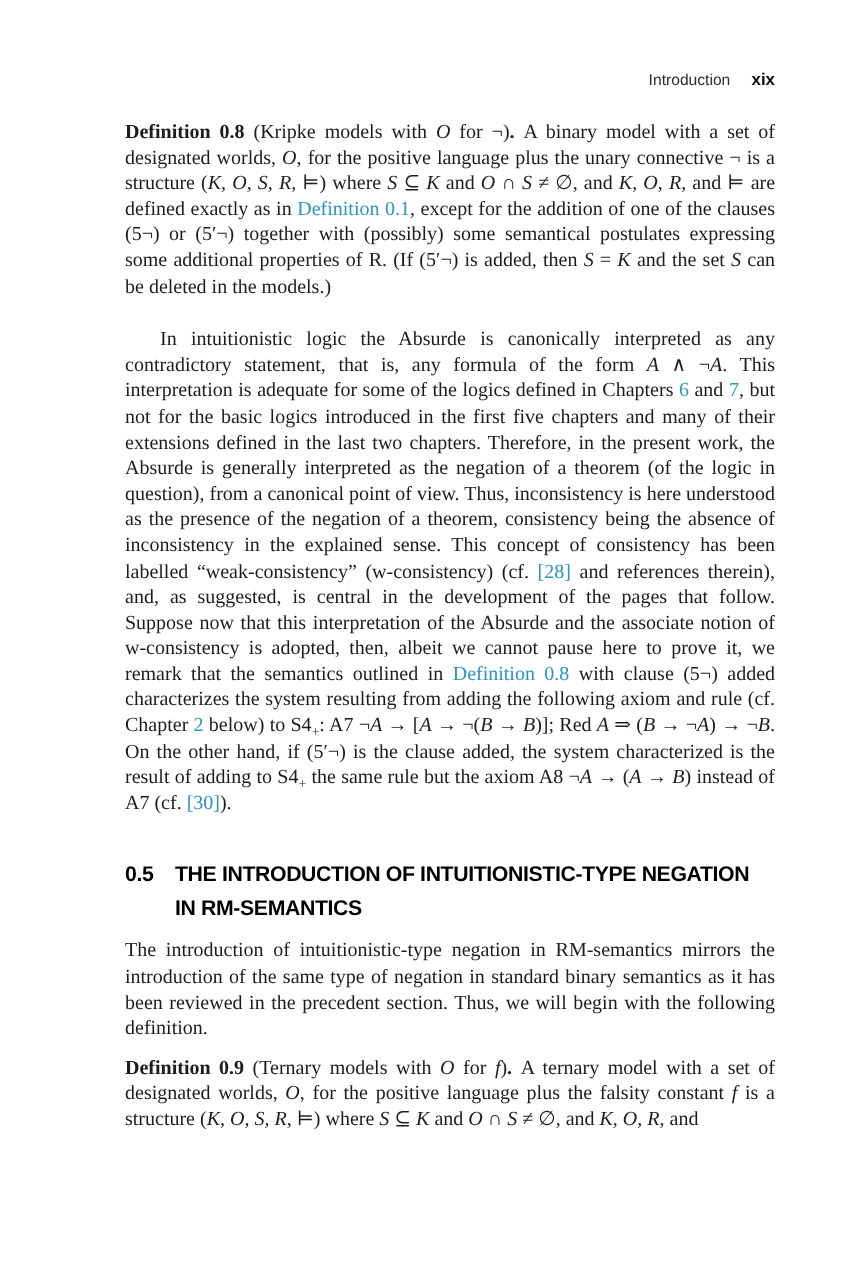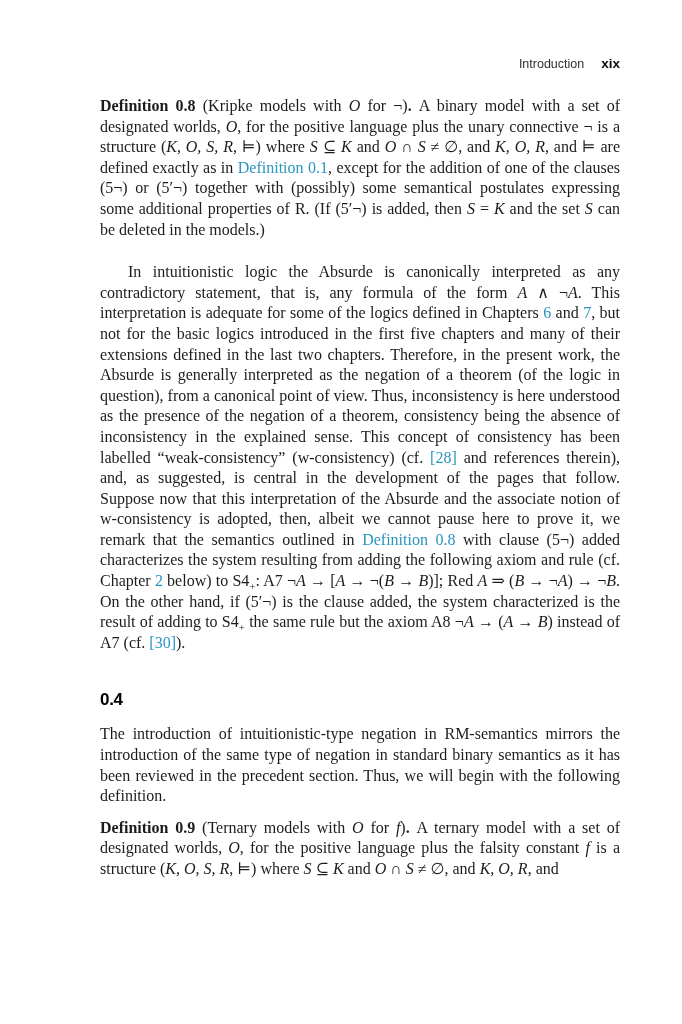--- a/index.html
+++ b/index.html
@@ -40,19 +40,23 @@
 
 <div class="sheet" data-name="book-page">
   <div class="content" data-name="text-column">
     <div class="running-header" data-name="running-header">
       <span class="runtitle" data-name="running-title">Introduction</span><span class="pagenum" data-name="page-number">xix</span>
     </div>
     <main data-name="page-body">
         <p class="para" data-name="definition-0-8"><span class="seg-b" data-name="text-run">Definition 0.8</span><span data-name="text-run"> (Kripke models with </span><span class="seg-i" data-name="text-run">O</span><span data-name="text-run"> for ¬)</span><span class="seg-b" data-name="text-run">. </span><span data-name="text-run">A binary model with a set of designated worlds, </span><span class="seg-i" data-name="text-run">O</span><span data-name="text-run">, for the positive language plus the unary connective ¬ is a structure (</span><span class="seg-i" data-name="text-run">K, O, S, R</span><span data-name="text-run">, ⊨) where </span><span class="seg-i" data-name="text-run">S</span><span data-name="text-run"> ⊆ </span><span class="seg-i" data-name="text-run">K</span><span data-name="text-run"> and </span><span class="seg-i" data-name="text-run">O</span><span data-name="text-run"> ∩ </span><span class="seg-i" data-name="text-run">S</span><span data-name="text-run"> ≠ ∅, and </span><span class="seg-i" data-name="text-run">K, O, R</span><span data-name="text-run">, and ⊨ are defined exactly as in </span><span class="seg-link" data-name="definition-0-1-link">Definition 0.1</span><span data-name="text-run">, except for the addition of one of the clauses (5¬) or (5′¬) together with (possibly) some semantical postulates expressing some additional properties of R. (If (5′¬) is added, then </span><span class="seg-i" data-name="text-run">S</span><span data-name="text-run"> = </span><span class="seg-i" data-name="text-run">K</span><span data-name="text-run"> and the set </span><span class="seg-i" data-name="text-run">S</span><span data-name="text-run"> can be deleted in the models.)</span></p>
         <p class="para indent" data-name="paragraph-absurde"><span data-name="text-run">In intuitionistic logic the Absurde is canonically interpreted as any contradictory statement, that is, any formula of the form </span><span class="seg-i" data-name="text-run">A</span><span data-name="text-run"> ∧ ¬</span><span class="seg-i" data-name="text-run">A</span><span data-name="text-run">. This interpretation is adequate for some of the logics defined in Chapters </span><span class="seg-link" data-name="chapter-6-link">6</span><span data-name="text-run"> and </span><span class="seg-link" data-name="chapter-7-link">7</span><span data-name="text-run">, but not for the basic logics introduced in the first five chapters and many of their extensions defined in the last two chapters. Therefore, in the present work, the Absurde is generally interpreted as the negation of a theorem (of the logic in question), from a canonical point of view. Thus, inconsistency is here understood as the presence of the negation of a theorem, consistency being the absence of inconsistency in the explained sense. This concept of consistency has been labelled “weak-consistency” (w-consistency) (cf. </span><span class="seg-link" data-name="ref-28-link">[28]</span><span data-name="text-run"> and references therein), and, as suggested, is central in the development of the pages that follow. Suppose now that this interpretation of the Absurde and the associate notion of w-consistency is adopted, then, albeit we cannot pause here to prove it, we remark that the semantics outlined in </span><span class="seg-link" data-name="definition-0-8-link">Definition 0.8</span><span data-name="text-run"> with clause (5¬) added characterizes the system resulting from adding the following axiom and rule (cf. Chapter </span><span class="seg-link" data-name="chapter-2-link">2</span><span data-name="text-run"> below) to S4</span><sub class="seg-sub" data-name="text-run">+</sub><span data-name="text-run">: A7 ¬</span><span class="seg-i" data-name="text-run">A</span><span data-name="text-run"> → [</span><span class="seg-i" data-name="text-run">A</span><span data-name="text-run"> → ¬(</span><span class="seg-i" data-name="text-run">B</span><span data-name="text-run"> → </span><span class="seg-i" data-name="text-run">B</span><span data-name="text-run">)]; Red </span><span class="seg-i" data-name="text-run">A</span><span data-name="text-run"> ⇒ (</span><span class="seg-i" data-name="text-run">B</span><span data-name="text-run"> → ¬</span><span class="seg-i" data-name="text-run">A</span><span data-name="text-run">) → ¬</span><span class="seg-i" data-name="text-run">B</span><span data-name="text-run">. On the other hand, if (5′¬) is the clause added, the system characterized is the result of adding to S4</span><sub class="seg-sub" data-name="text-run">+</sub><span data-name="text-run"> the same rule but the axiom A8 ¬</span><span class="seg-i" data-name="text-run">A</span><span data-name="text-run"> → (</span><span class="seg-i" data-name="text-run">A</span><span data-name="text-run"> → </span><span class="seg-i" data-name="text-run">B</span><span data-name="text-run">) instead of A7 (cf. </span><span class="seg-link" data-name="ref-30-link">[30]</span><span data-name="text-run">).</span></p>
         <div class="section-heading" data-name="section-0-5-heading">
-          <span class="h-num" data-name="section-number">0.4</span>
+          <span class="h-num" data-name="section-number">0.5</span>
+          <span data-name="section-title">
+            <span class="h-line" data-name="section-title-line">THE INTRODUCTION OF INTUITIONISTIC-TYPE NEGATION</span>
+            <span class="h-line" data-name="section-title-line">IN RM-SEMANTICS</span>
+          </span>
         </div>
         <p class="para" data-name="paragraph-rm-intro"><span data-name="text-run">The introduction of intuitionistic-type negation in RM-semantics mirrors the introduction of the same type of negation in standard binary semantics as it has been reviewed in the precedent section. Thus, we will begin with the following definition.</span></p>
         <p class="para" data-name="definition-0-9"><span class="seg-b" data-name="text-run">Definition 0.9</span><span data-name="text-run"> (Ternary models with </span><span class="seg-i" data-name="text-run">O</span><span data-name="text-run"> for </span><span class="seg-i" data-name="text-run">f</span><span data-name="text-run">)</span><span class="seg-b" data-name="text-run">. </span><span data-name="text-run">A ternary model with a set of designated worlds, </span><span class="seg-i" data-name="text-run">O</span><span data-name="text-run">, for the positive language plus the falsity constant </span><span class="seg-i" data-name="text-run">f</span><span data-name="text-run"> is a structure (</span><span class="seg-i" data-name="text-run">K, O, S, R</span><span data-name="text-run">, ⊨) where </span><span class="seg-i" data-name="text-run">S</span><span data-name="text-run"> ⊆ </span><span class="seg-i" data-name="text-run">K</span><span data-name="text-run"> and </span><span class="seg-i" data-name="text-run">O</span><span data-name="text-run"> ∩ </span><span class="seg-i" data-name="text-run">S</span><span data-name="text-run"> ≠ ∅, and </span><span class="seg-i" data-name="text-run">K, O, R</span><span data-name="text-run">, and</span></p>
       </main>
   </div>
 </div>
 
 </body></html>

